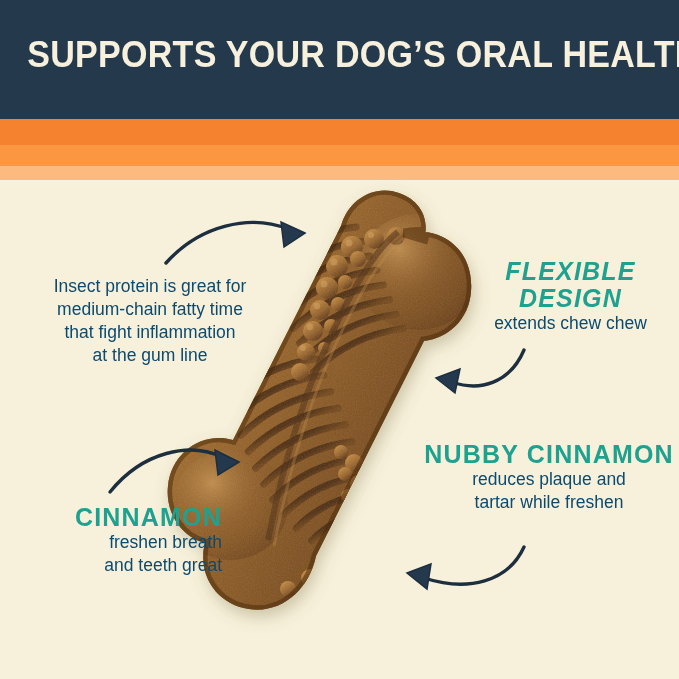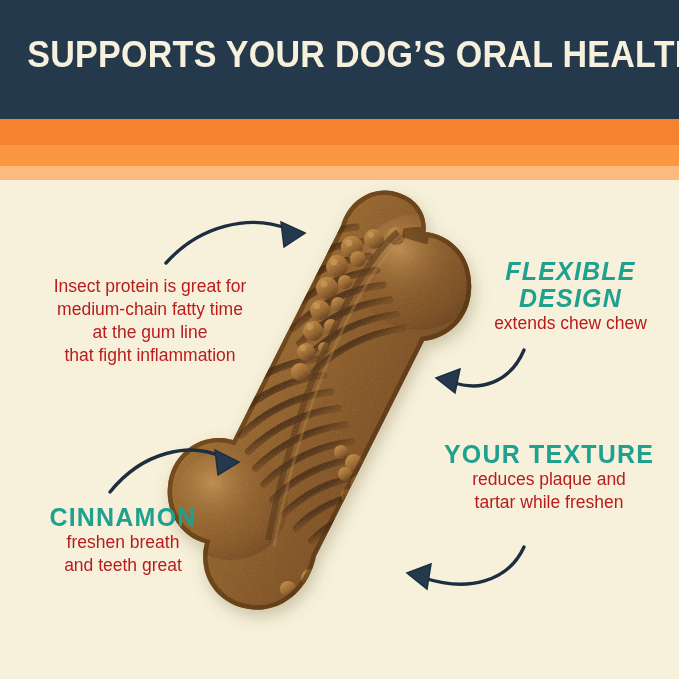--- a/index.html
+++ b/index.html
@@ -59,28 +59,28 @@
   .block .heading {
     color: #1EA18F;
     font-weight: bold;
     font-size: 25px;
     letter-spacing: 1.2px;
     line-height: 28px;
     margin: 0;
     white-space: nowrap;
   }
   .block .body-line {
-    color: #b91c1c;
+    color: #0c4a6e;
     font-size: 17.5px;
     line-height: 23px;
     white-space: nowrap;
   }
 
   #block-gut      { left: 0;   top: 275px; width: 300px; text-align: center; }
-  #block-cinnamon { left: 12px;   top: 503px; width: 222px; text-align: center; }
+  #block-cinnamon { left: 0;   top: 503px; width: 222px; text-align: right; }
   #block-flexible { left: 462px; top: 258px; width: 217px; text-align: center; }
   #block-nubby    { left: 419px; top: 440px; width: 260px; text-align: center; }
 
   #block-flexible .heading { line-height: 27px; font-style: italic; }
 
   
   #artwork {
     position: absolute;
     left: 0; top: 0;
     width: 679px;
@@ -292,35 +292,35 @@
       <g>
         <path d="M 524 547 C 508 582, 468 592, 424 578" fill="none"></path>
         <path d="M 407 573 L 431 564 L 427 589 Z" stroke-width="1.5"></path>
       </g>
     </g>
   </svg>
 
   <div class="block" id="block-gut">
     <div class="body-line">Insect protein is great for</div>
     <div class="body-line">medium-chain fatty time</div>
+    <div class="body-line">that fight inflammation</div>
     <div class="body-line">at the gum line</div>
-    <div class="body-line">that fight inflammation</div>
   </div>
 
   <div class="block" id="block-cinnamon">
     <div class="heading">CINNAMON</div>
     <div class="body-line">freshen breath</div>
     <div class="body-line">and teeth great</div>
   </div>
 
   <div class="block" id="block-flexible">
     <div class="heading">FLEXIBLE</div>
     <div class="heading">DESIGN</div>
     <div class="body-line">extends chew chew</div>
   </div>
 
   <div class="block" id="block-nubby">
-    <div class="heading">YOUR TEXTURE</div>
+    <div class="heading">NUBBY CINNAMON</div>
     <div class="body-line">reduces plaque and</div>
     <div class="body-line">tartar while freshen</div>
   </div>
 
 </div>
 
 </body></html>

